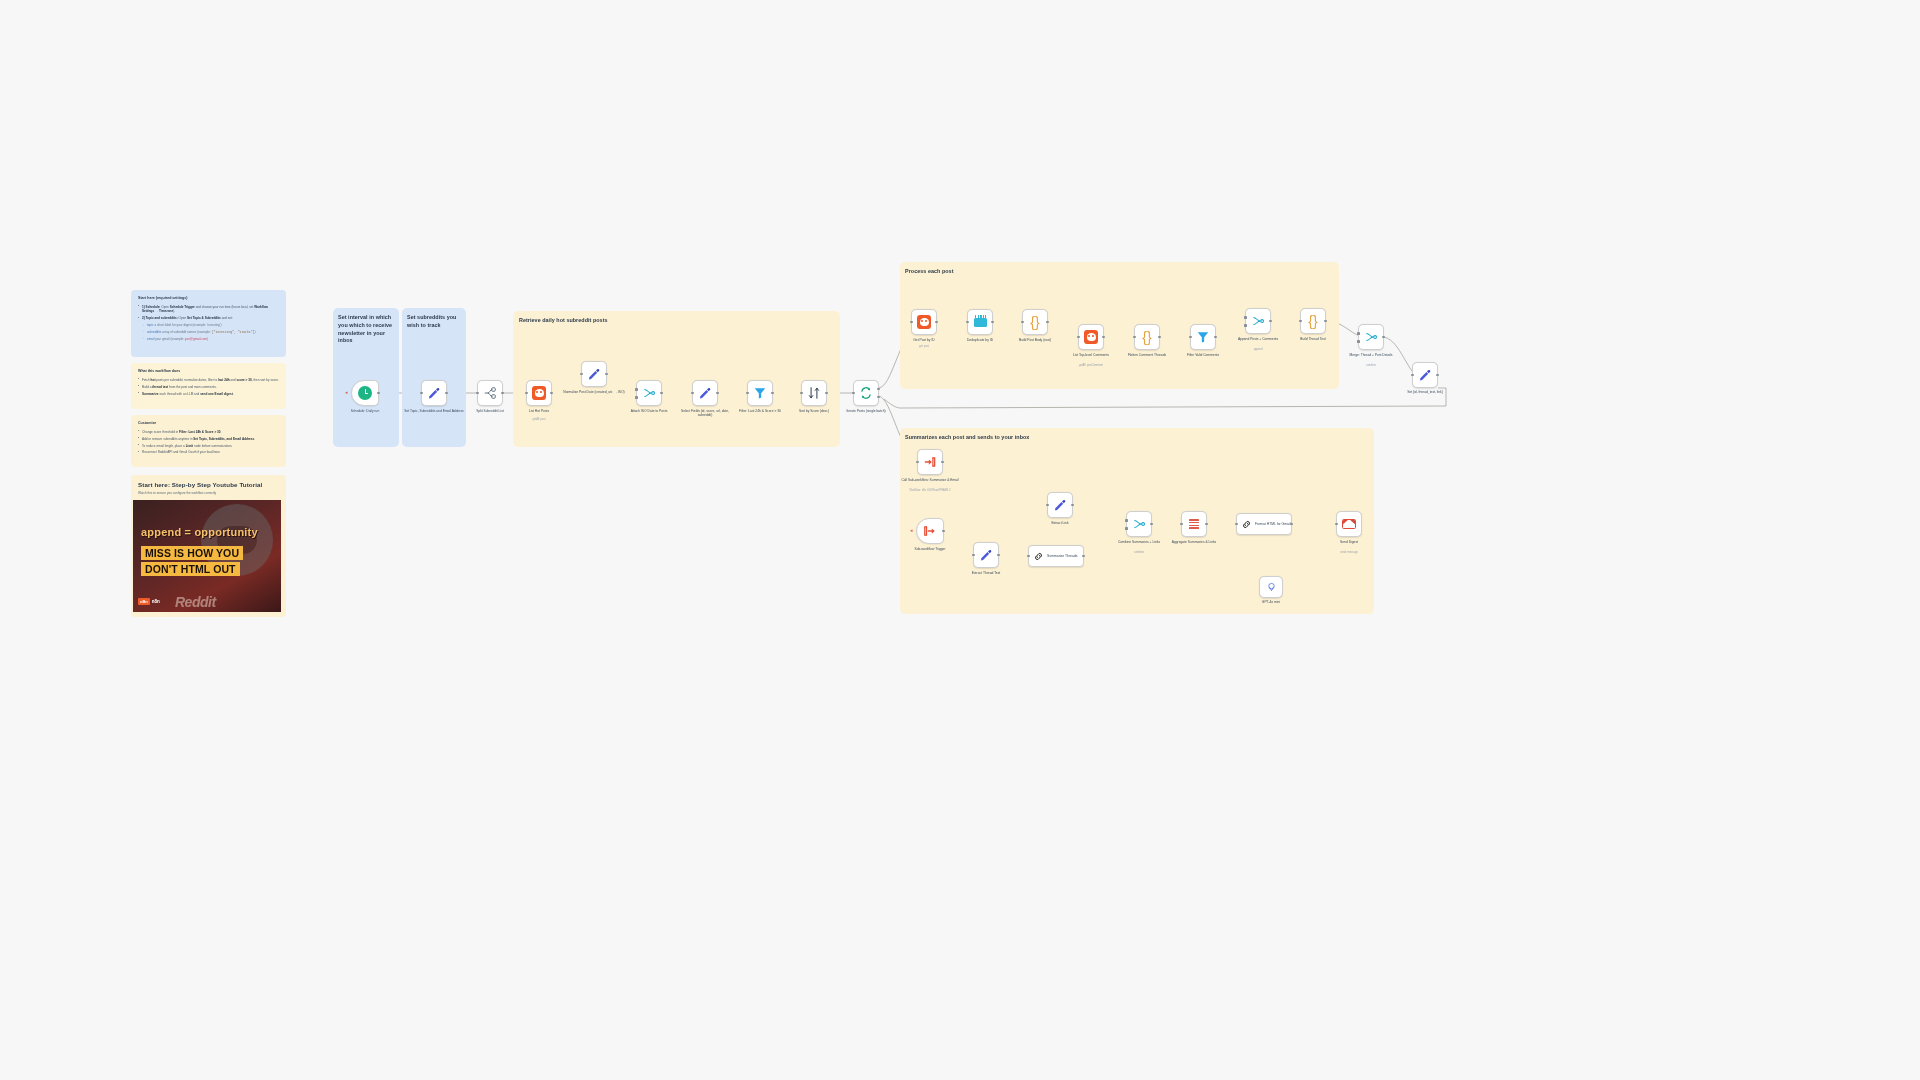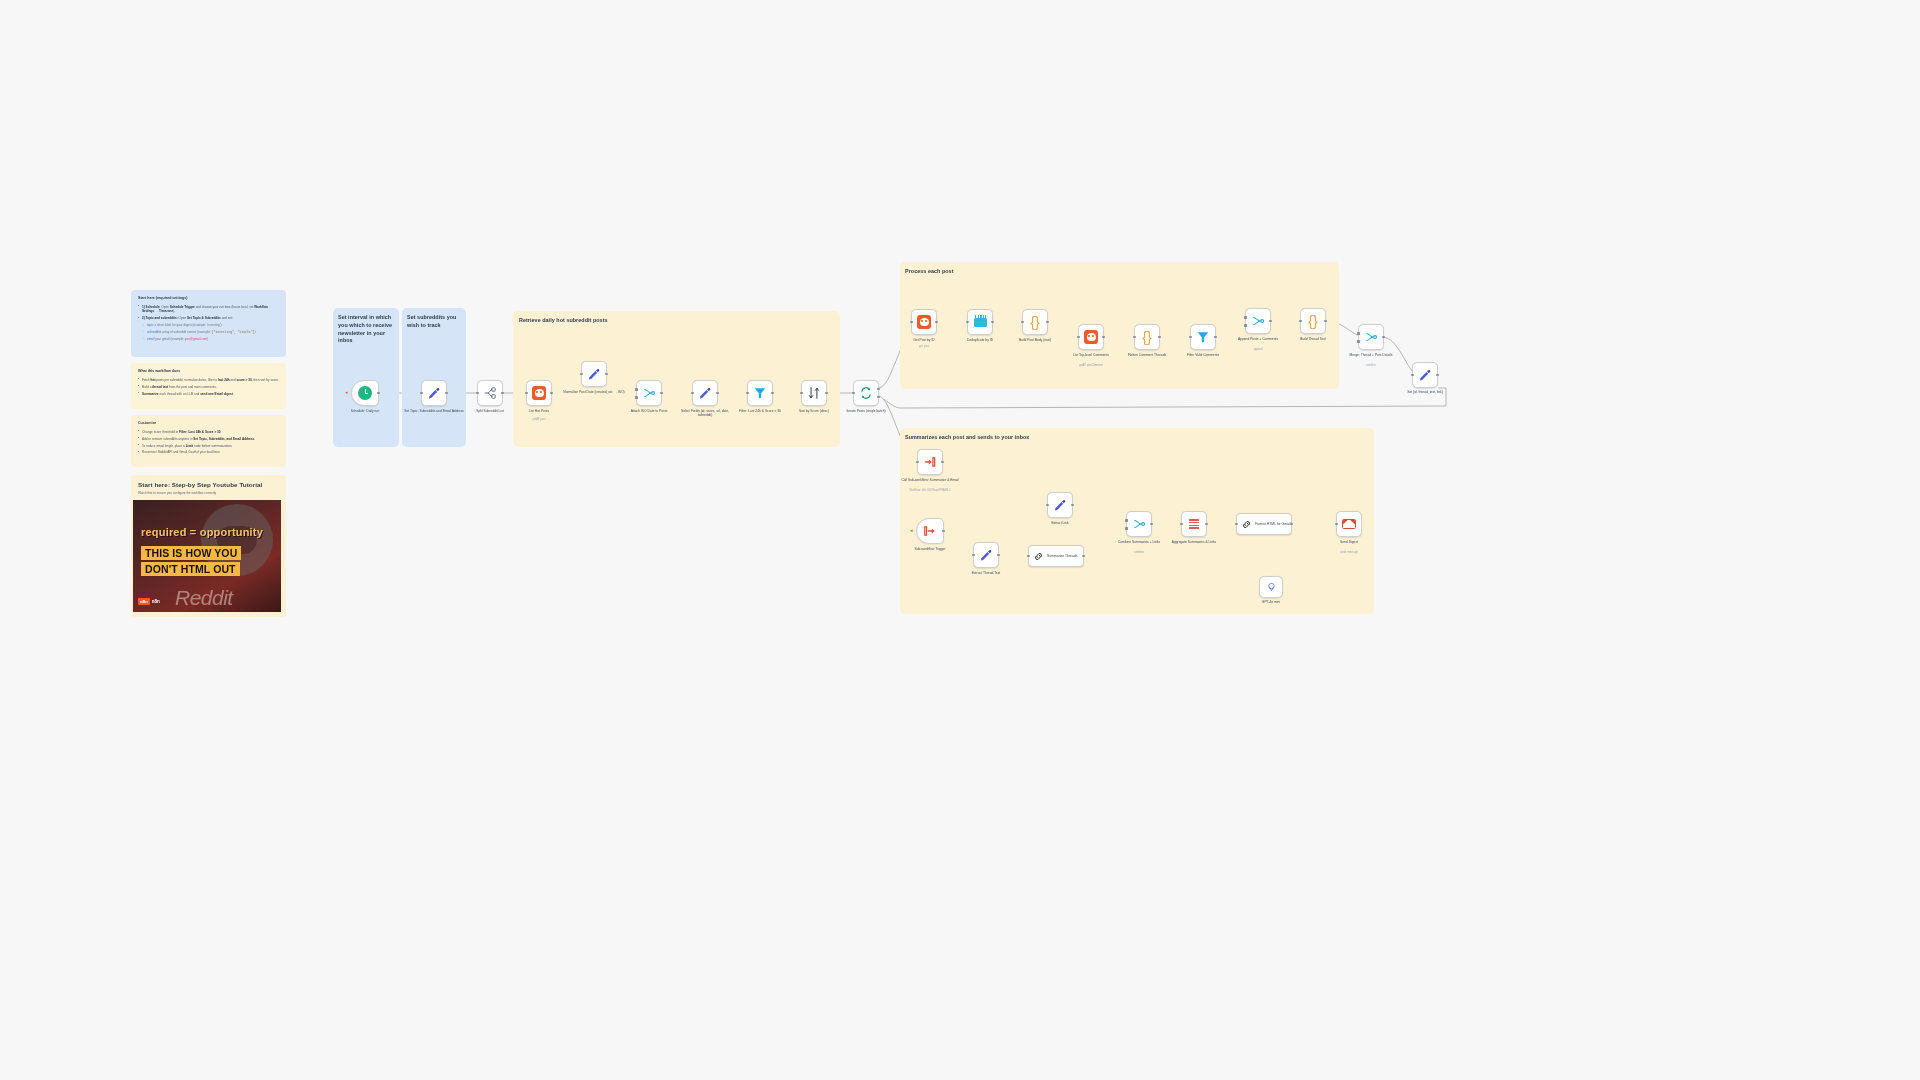--- a/index.html
+++ b/index.html
@@ -59,21 +59,21 @@
     position: absolute; left: 8px; top: 26px; font-size: 11px; font-weight: bold;
     color: #f5c26b; letter-spacing: .2px; text-shadow: 1px 1px 0 #2a1010;
   }
   .thumb .t2, .thumb .t3 {
     position: absolute; left: 8px; background: #f5b942; color: #1a1008;
     font-size: 10.5px; font-weight: bold; padding: 1px 4px; letter-spacing: .1px;
   }
   .thumb .t2 { top: 46px; }
   .thumb .t3 { top: 62px; }
   .thumb .wordmark {
-    position: absolute; left: 42px; bottom: 2px; font-size: 21px; font-weight: normal;
+    position: absolute; left: 42px; bottom: 2px; font-size: 14px; font-weight: bold;
     font-style: italic; color: rgba(225,205,195,.55); letter-spacing: -.5px;
   }
   .thumb .badge {
     position: absolute; left: 5px; bottom: 7px; display: flex; align-items: center; gap: 2px;
   }
   .thumb .badge .b1 { background: #f05a28; color: #fff; font-size: 4px; padding: 1px 2px; border-radius: 1px; font-weight: bold; }
   .thumb .badge .b2 { color: #fff; font-size: 4.5px; font-weight: bold; }
 
   
   .group {
@@ -263,22 +263,22 @@
     </div>
   </div>
 
   <div class="sticky cream" style="left:131px; top:475px; width:155px; height:142px;">
     <div class="tut-title">Start here: Step-by Step Youtube Tutorial</div>
     <div class="tut-sub">Watch this to ensure you configure the workflow correctly</div>
   </div>
 
   <div class="thumb">
     <div class="reddit-ghost"></div>
-    <div class="t1">required = opportunity</div>
-    <div class="t2">THIS IS HOW YOU</div>
+    <div class="t1">append = opportunity</div>
+    <div class="t2">MISS IS HOW YOU</div>
     <div class="t3">DON'T HTML OUT</div>
     <div class="wordmark">Reddit</div>
     <div class="badge">
       <span class="b1">nBn</span>
       <span class="b2">n8n</span>
     </div>
   </div>
 
   <div class="group blue" style="left:333px; top:308px; width:66px; height:139px;"></div>
   <div class="group-label" style="left:338px; top:314px; width:56px;">Set interval in which you which to receive newsletter in your inbox</div>

